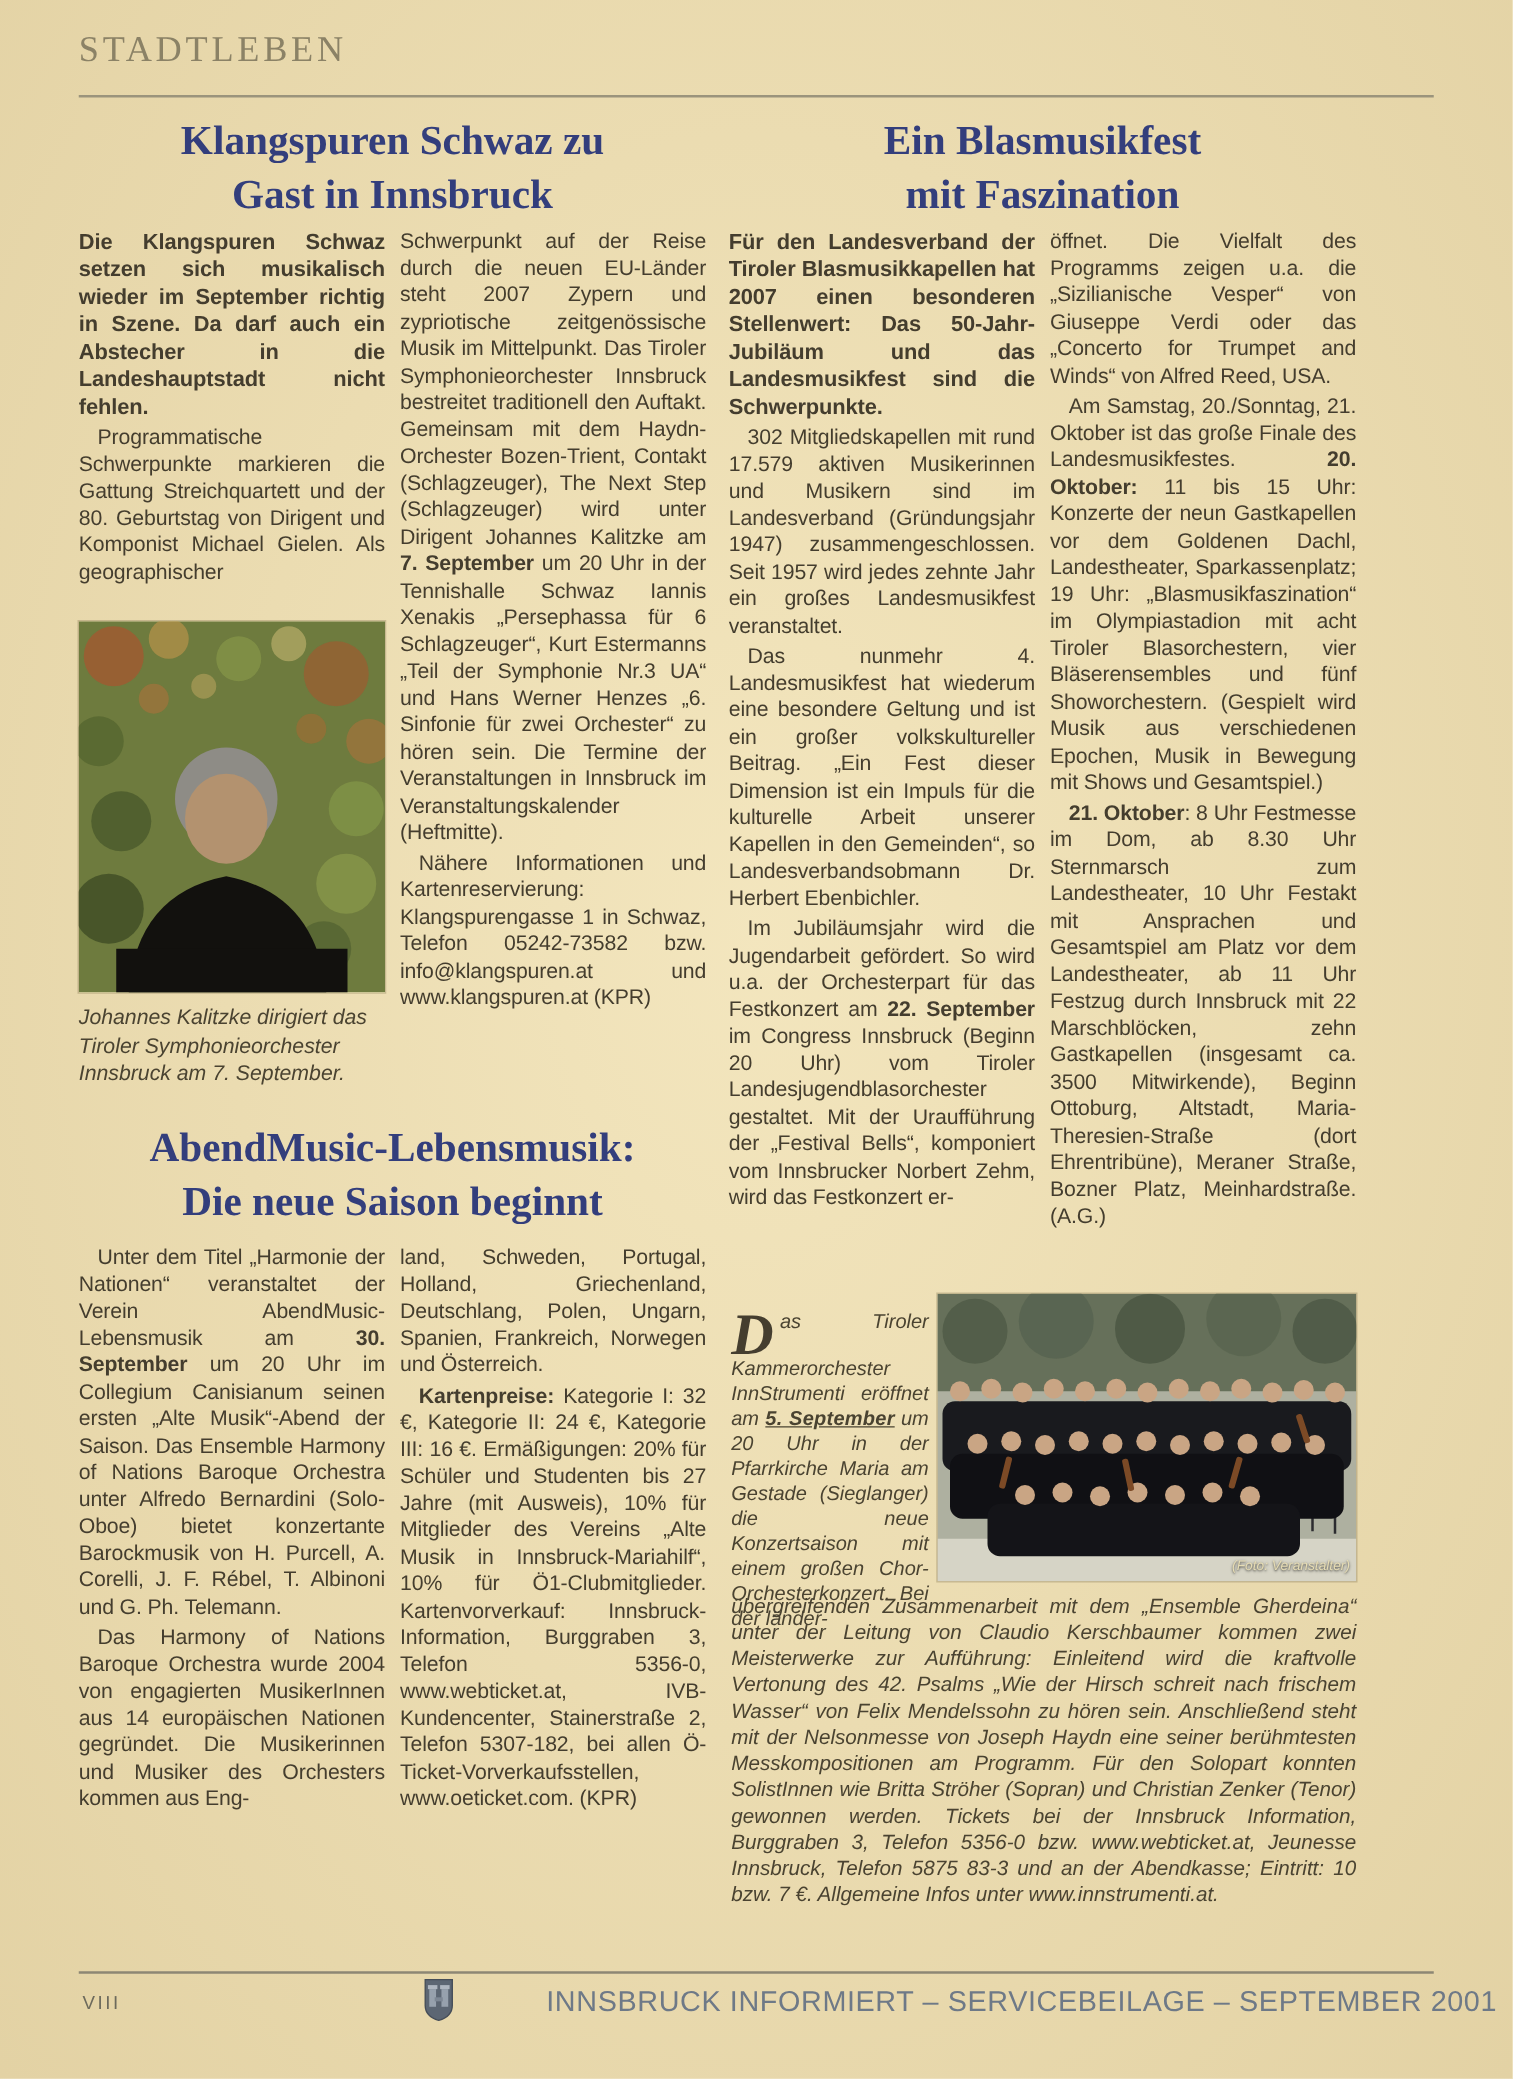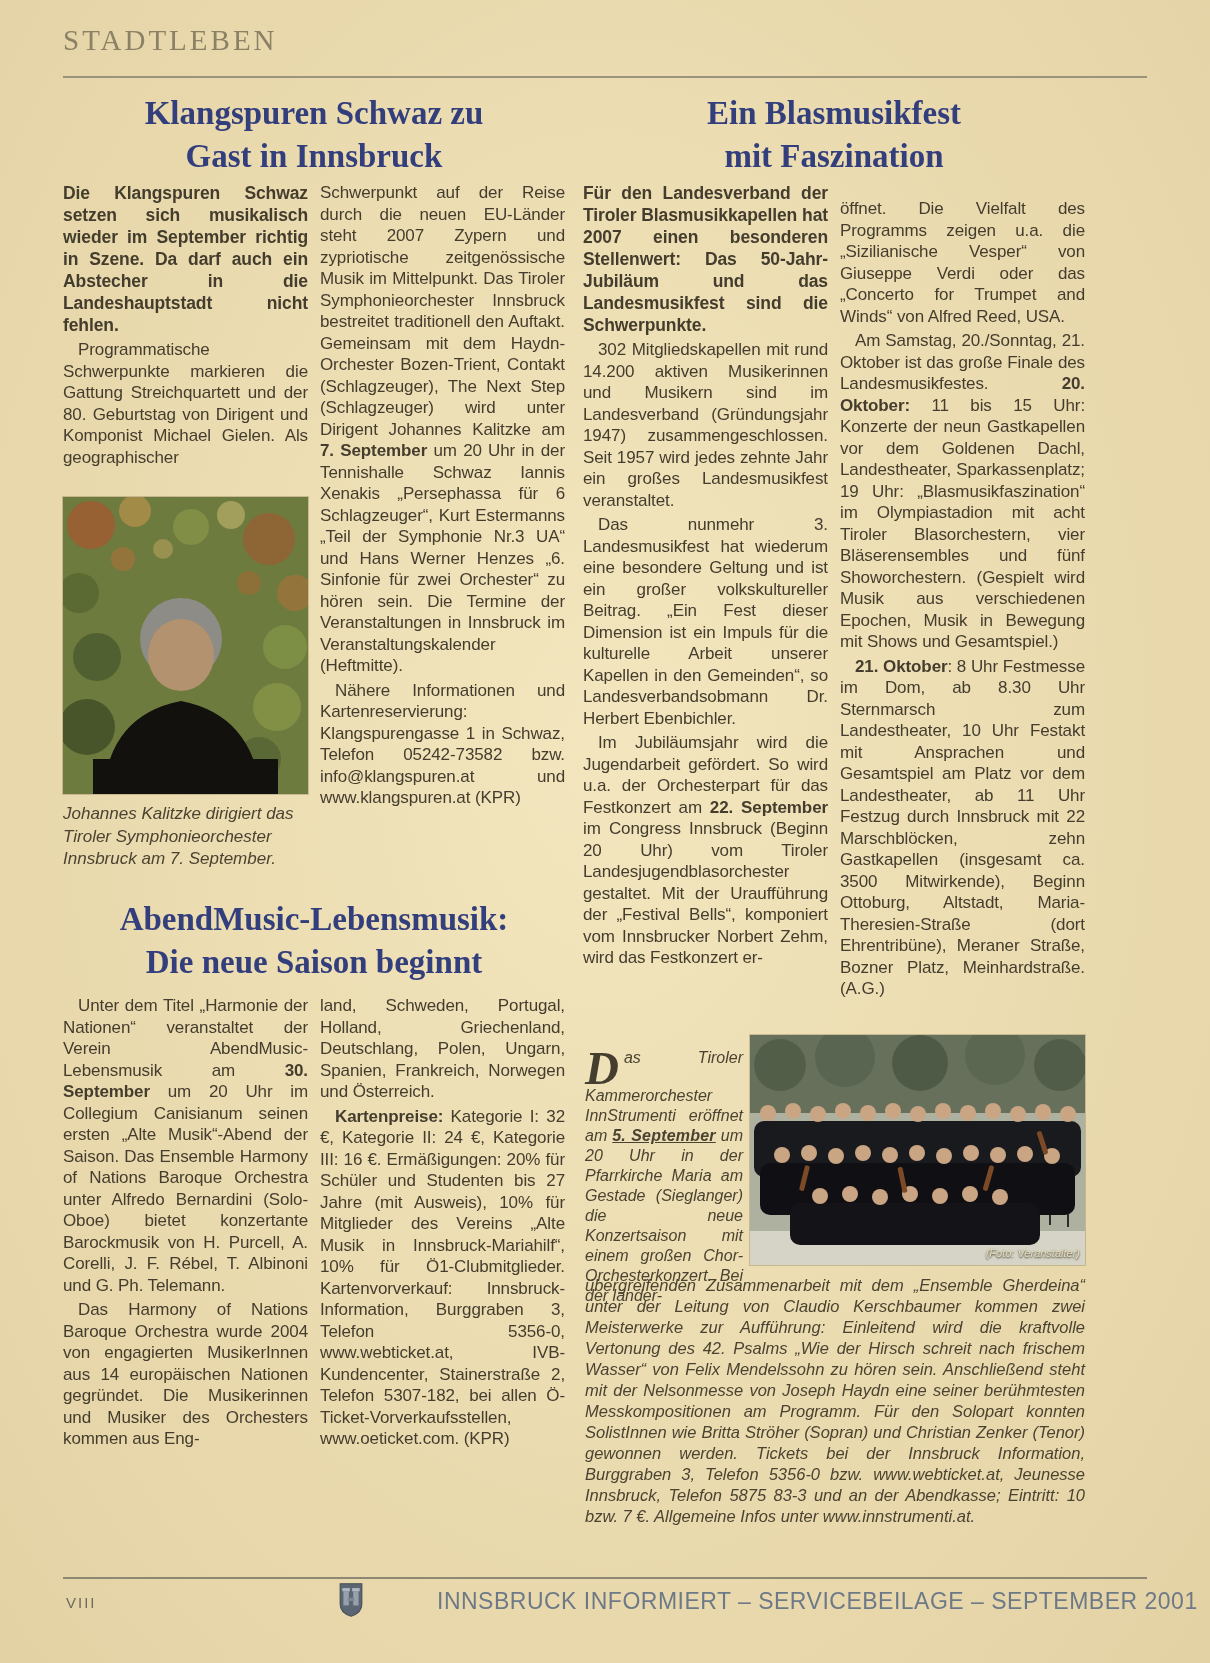--- a/index.html
+++ b/index.html
@@ -33,21 +33,21 @@
     font-size:17px;line-height:21.5px;
     letter-spacing:-0.1px;
     text-align:justify;
   }
   .col p{margin:0 0 3px 0;}
   .col p.indent{text-indent:15px;}
   .lead{font-weight:bold;font-size:17.5px;line-height:22px;}
   .c-a1c1{left:63px;top:182px;}
   .c-a1c2{left:320px;top:182px;}
   .c-a2c1{left:583px;top:182px;}
-  .c-a2c2{left:840px;top:182px;margin-top:16px;}
+  .c-a2c2{left:840px;top:182px;}
   .c-a3c1{left:63px;top:995px;}
   .c-a3c2{left:320px;top:995px;}
   .photo{position:absolute;box-shadow:0 0 0 1px rgba(90,75,40,.25);}
   .photo svg{display:block;}
   .photo1{left:63px;top:497px;width:245px;height:297px;}
   .photo2{left:750px;top:1035px;width:335px;height:230px;}
   .photo-caption{
     position:absolute;left:63px;top:803px;width:250px;
     font-style:italic;font-size:17px;line-height:22.5px;color:#4a4331;
   }
@@ -133,22 +133,22 @@
   </div>
   <div class="photo-caption">Johannes Kalitzke dirigiert das Tiroler Symphonieorchester Innsbruck am 7. September.</div>
 
   <div class="col c-a1c2">
     <p><span>Schwerpunkt auf der Reise durch die neuen EU-Länder steht 2007 Zypern und zypriotische zeitgenössische Musik im Mittelpunkt. Das Tiroler Symphonieorchester Innsbruck bestreitet traditionell den Auftakt. Gemeinsam mit dem Haydn-Orchester Bozen-Trient, Contakt (Schlagzeuger), The Next Step (Schlagzeuger) wird unter Dirigent Johannes Kalitzke am </span><b>7. September</b><span> um 20 Uhr in der Tennishalle Schwaz Iannis Xenakis „Persephassa für 6 Schlagzeuger“, Kurt Estermanns „Teil der Symphonie Nr.3 UA“ und Hans Werner Henzes „6. Sinfonie für zwei Orchester“ zu hören sein. Die Termine der Veranstaltungen in Innsbruck im Veranstaltungskalender (Heftmitte).</span></p>
     <p class="indent">Nähere Informationen und Kartenreservierung: Klangspurengasse 1 in Schwaz, Telefon 05242-73582 bzw. info@klangspuren.at und www.klangspuren.at (KPR)</p>
   </div>
 
   <div class="col c-a2c1">
     <p class="lead">Für den Landesverband der Tiroler Blasmusikkapellen hat 2007 einen besonderen Stellenwert: Das 50-Jahr-Jubiläum und das Landesmusikfest sind die Schwerpunkte.</p>
-    <p class="indent">302 Mitgliedskapellen mit rund 14.200 aktiven Musikerinnen und Musikern sind im Landesverband (Gründungsjahr 1947) zusammengeschlossen. Seit 1957 wird jedes zehnte Jahr ein großes Landesmusikfest veranstaltet.</p>
-    <p class="indent">Das nunmehr 3. Landesmusikfest hat wiederum eine besondere Geltung und ist ein großer volkskultureller Beitrag. „Ein Fest dieser Dimension ist ein Impuls für die kulturelle Arbeit unserer Kapellen in den Gemeinden“, so Landesverbandsobmann Dr. Herbert Ebenbichler.</p>
+    <p class="indent">302 Mitgliedskapellen mit rund 17.579 aktiven Musikerinnen und Musikern sind im Landesverband (Gründungsjahr 1947) zusammengeschlossen. Seit 1957 wird jedes zehnte Jahr ein großes Landesmusikfest veranstaltet.</p>
+    <p class="indent">Das nunmehr 4. Landesmusikfest hat wiederum eine besondere Geltung und ist ein großer volkskultureller Beitrag. „Ein Fest dieser Dimension ist ein Impuls für die kulturelle Arbeit unserer Kapellen in den Gemeinden“, so Landesverbandsobmann Dr. Herbert Ebenbichler.</p>
     <p class="indent"><span>Im Jubiläumsjahr wird die Jugendarbeit gefördert. So wird u.a. der Orchesterpart für das Festkonzert am </span><b>22. September</b><span> im Congress Innsbruck (Beginn 20 Uhr) vom Tiroler Landesjugendblasorchester gestaltet. Mit der Uraufführung der „Festival Bells“, komponiert vom Innsbrucker Norbert Zehm, wird das Festkonzert er-</span></p>
   </div>
 
   <div class="col c-a2c2">
     <p>öffnet. Die Vielfalt des Programms zeigen u.a. die „Sizilianische Vesper“ von Giuseppe Verdi oder das „Concerto for Trumpet and Winds“ von Alfred Reed, USA.</p>
     <p class="indent"><span>Am Samstag, 20./Sonntag, 21. Oktober ist das große Finale des Landesmusikfestes. </span><b>20. Oktober:</b><span> 11 bis 15 Uhr: Konzerte der neun Gastkapellen vor dem Goldenen Dachl, Landestheater, Sparkassenplatz; 19 Uhr: „Blasmusikfaszination“ im Olympiastadion mit acht Tiroler Blasorchestern, vier Bläserensembles und fünf Showorchestern. (Gespielt wird Musik aus verschiedenen Epochen, Musik in Bewegung mit Shows und Gesamtspiel.)</span></p>
     <p class="indent"><b>21. Oktober</b><span>: 8 Uhr Festmesse im Dom, ab 8.30 Uhr Sternmarsch zum Landestheater, 10 Uhr Festakt mit Ansprachen und Gesamtspiel am Platz vor dem Landestheater, ab 11 Uhr Festzug durch Innsbruck mit 22 Marschblöcken, zehn Gastkapellen (insgesamt ca. 3500 Mitwirkende), Beginn Ottoburg, Altstadt, Maria-Theresien-Straße (dort Ehrentribüne), Meraner Straße, Bozner Platz, Meinhardstraße. (A.G.)</span></p>
   </div>
 
   <h1 class="article-title t3"><span>AbendMusic-Lebensmusik:</span><br><span>Die neue Saison beginnt</span></h1>

